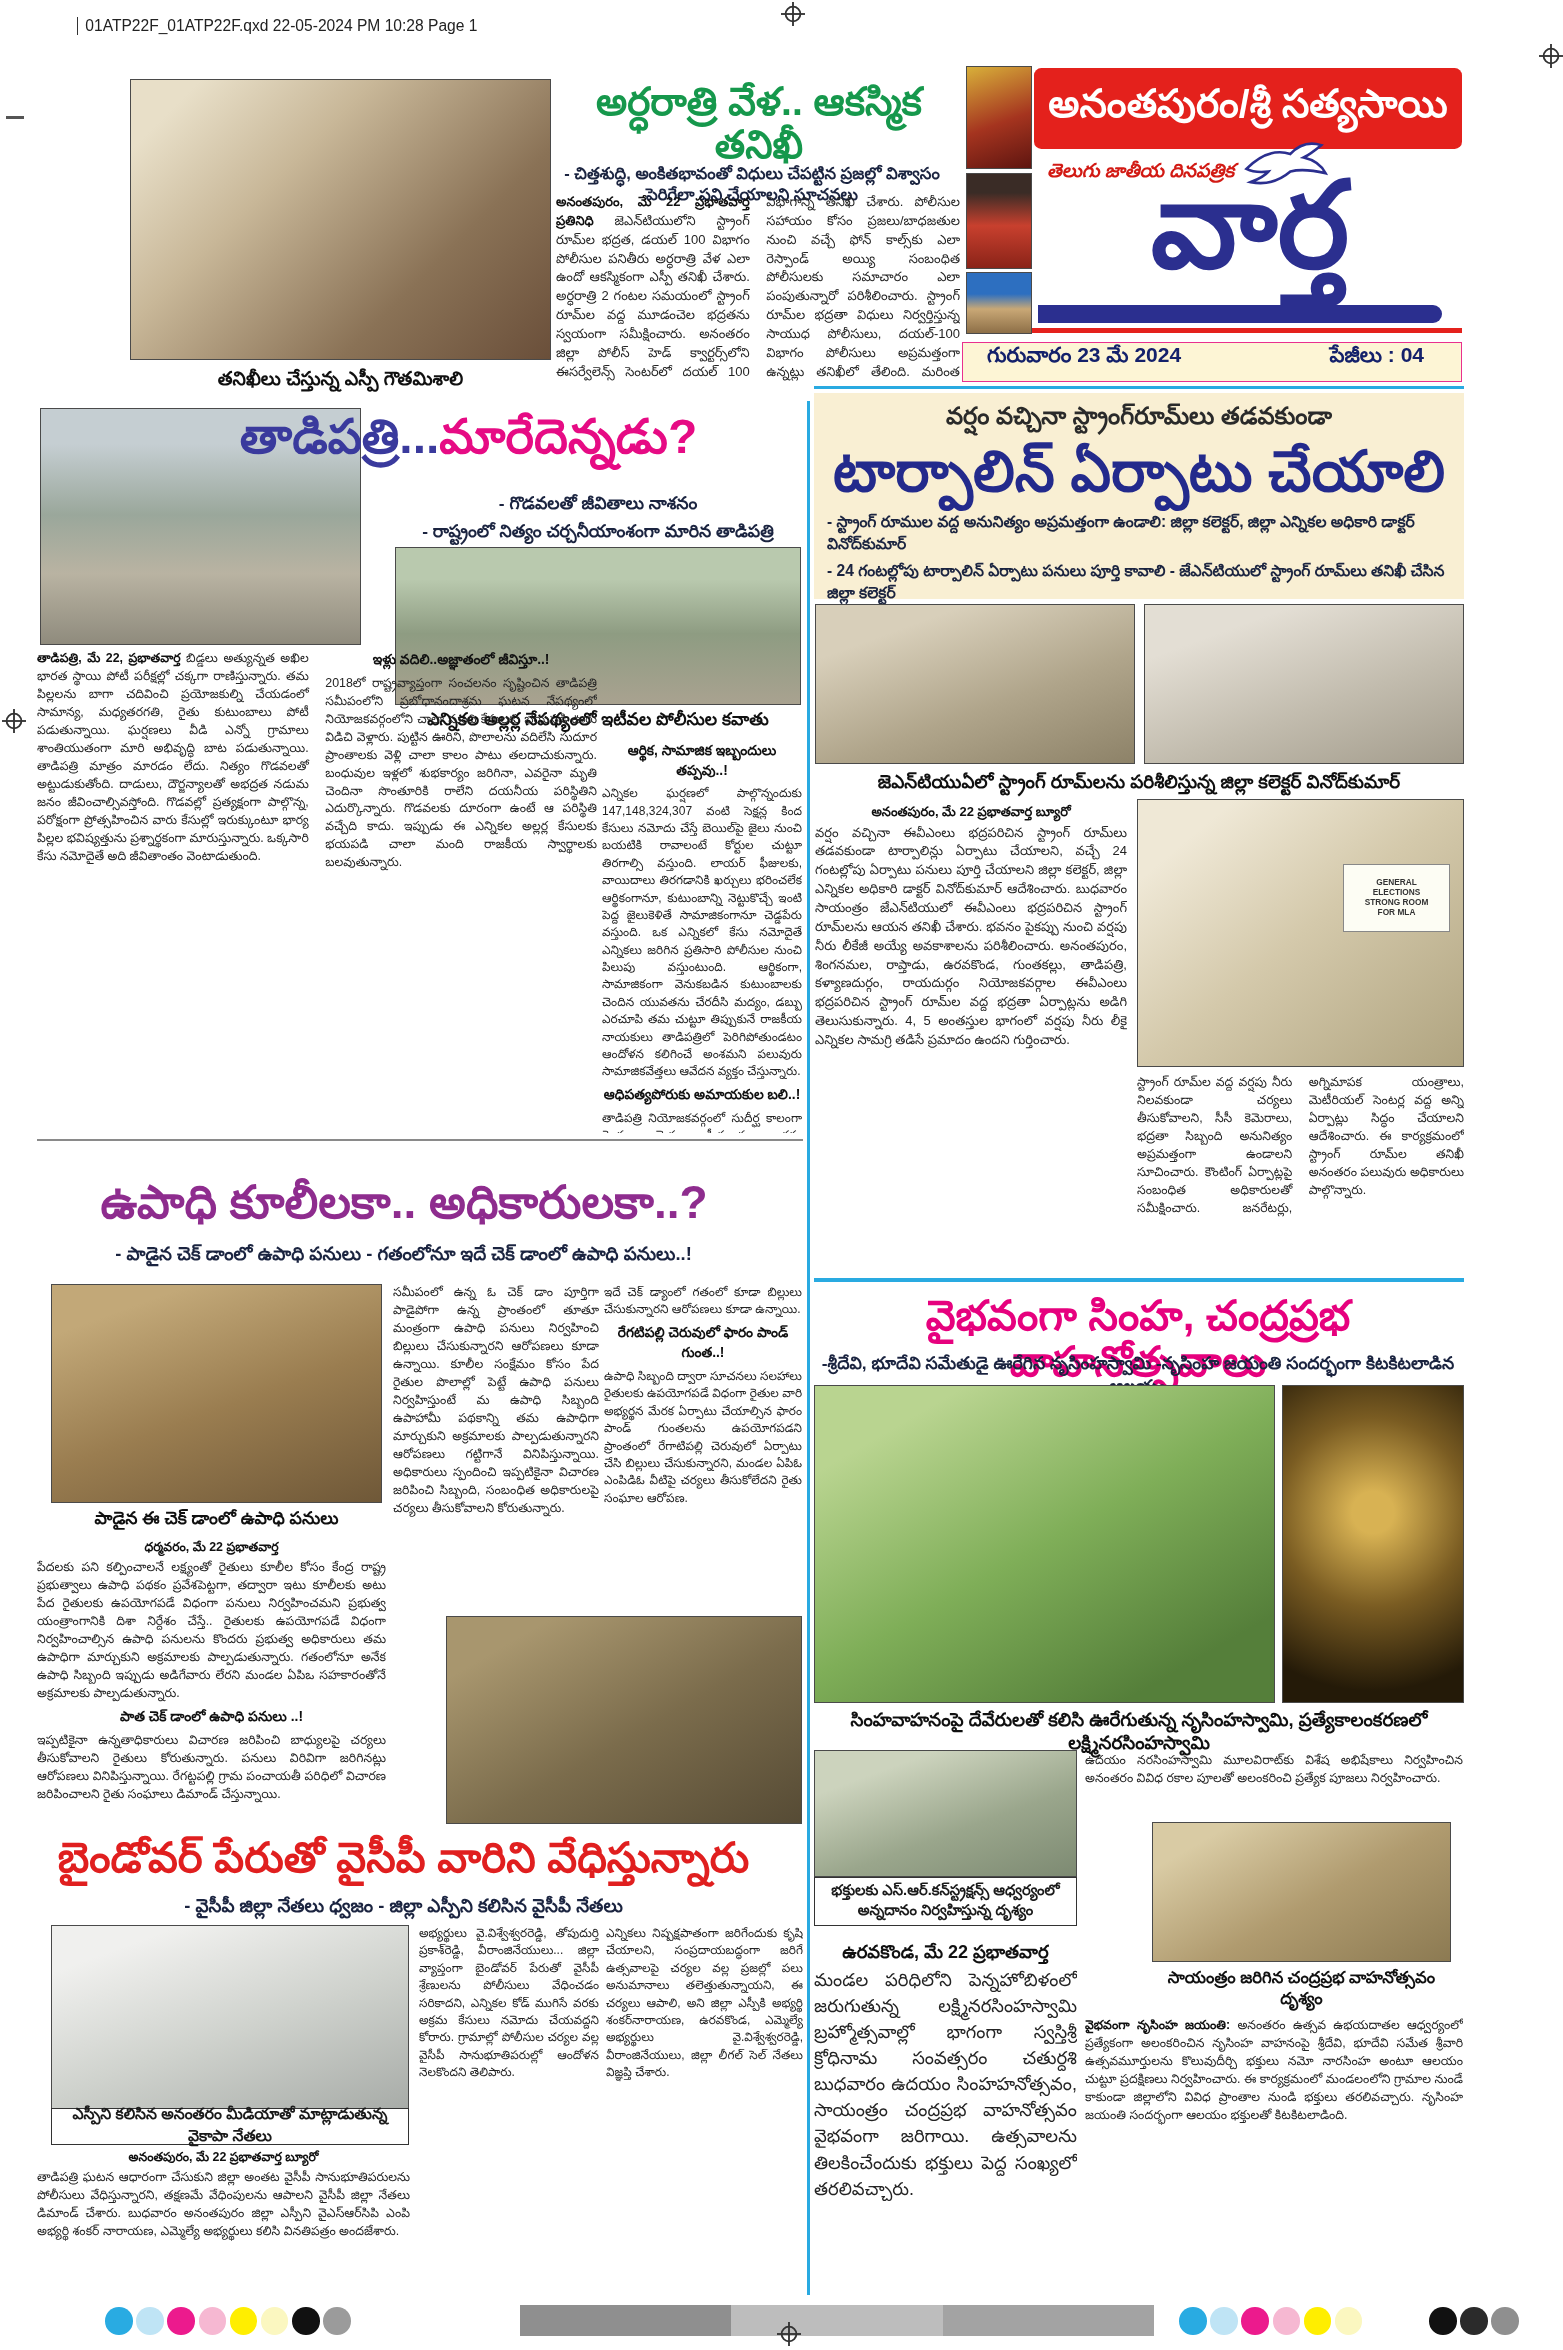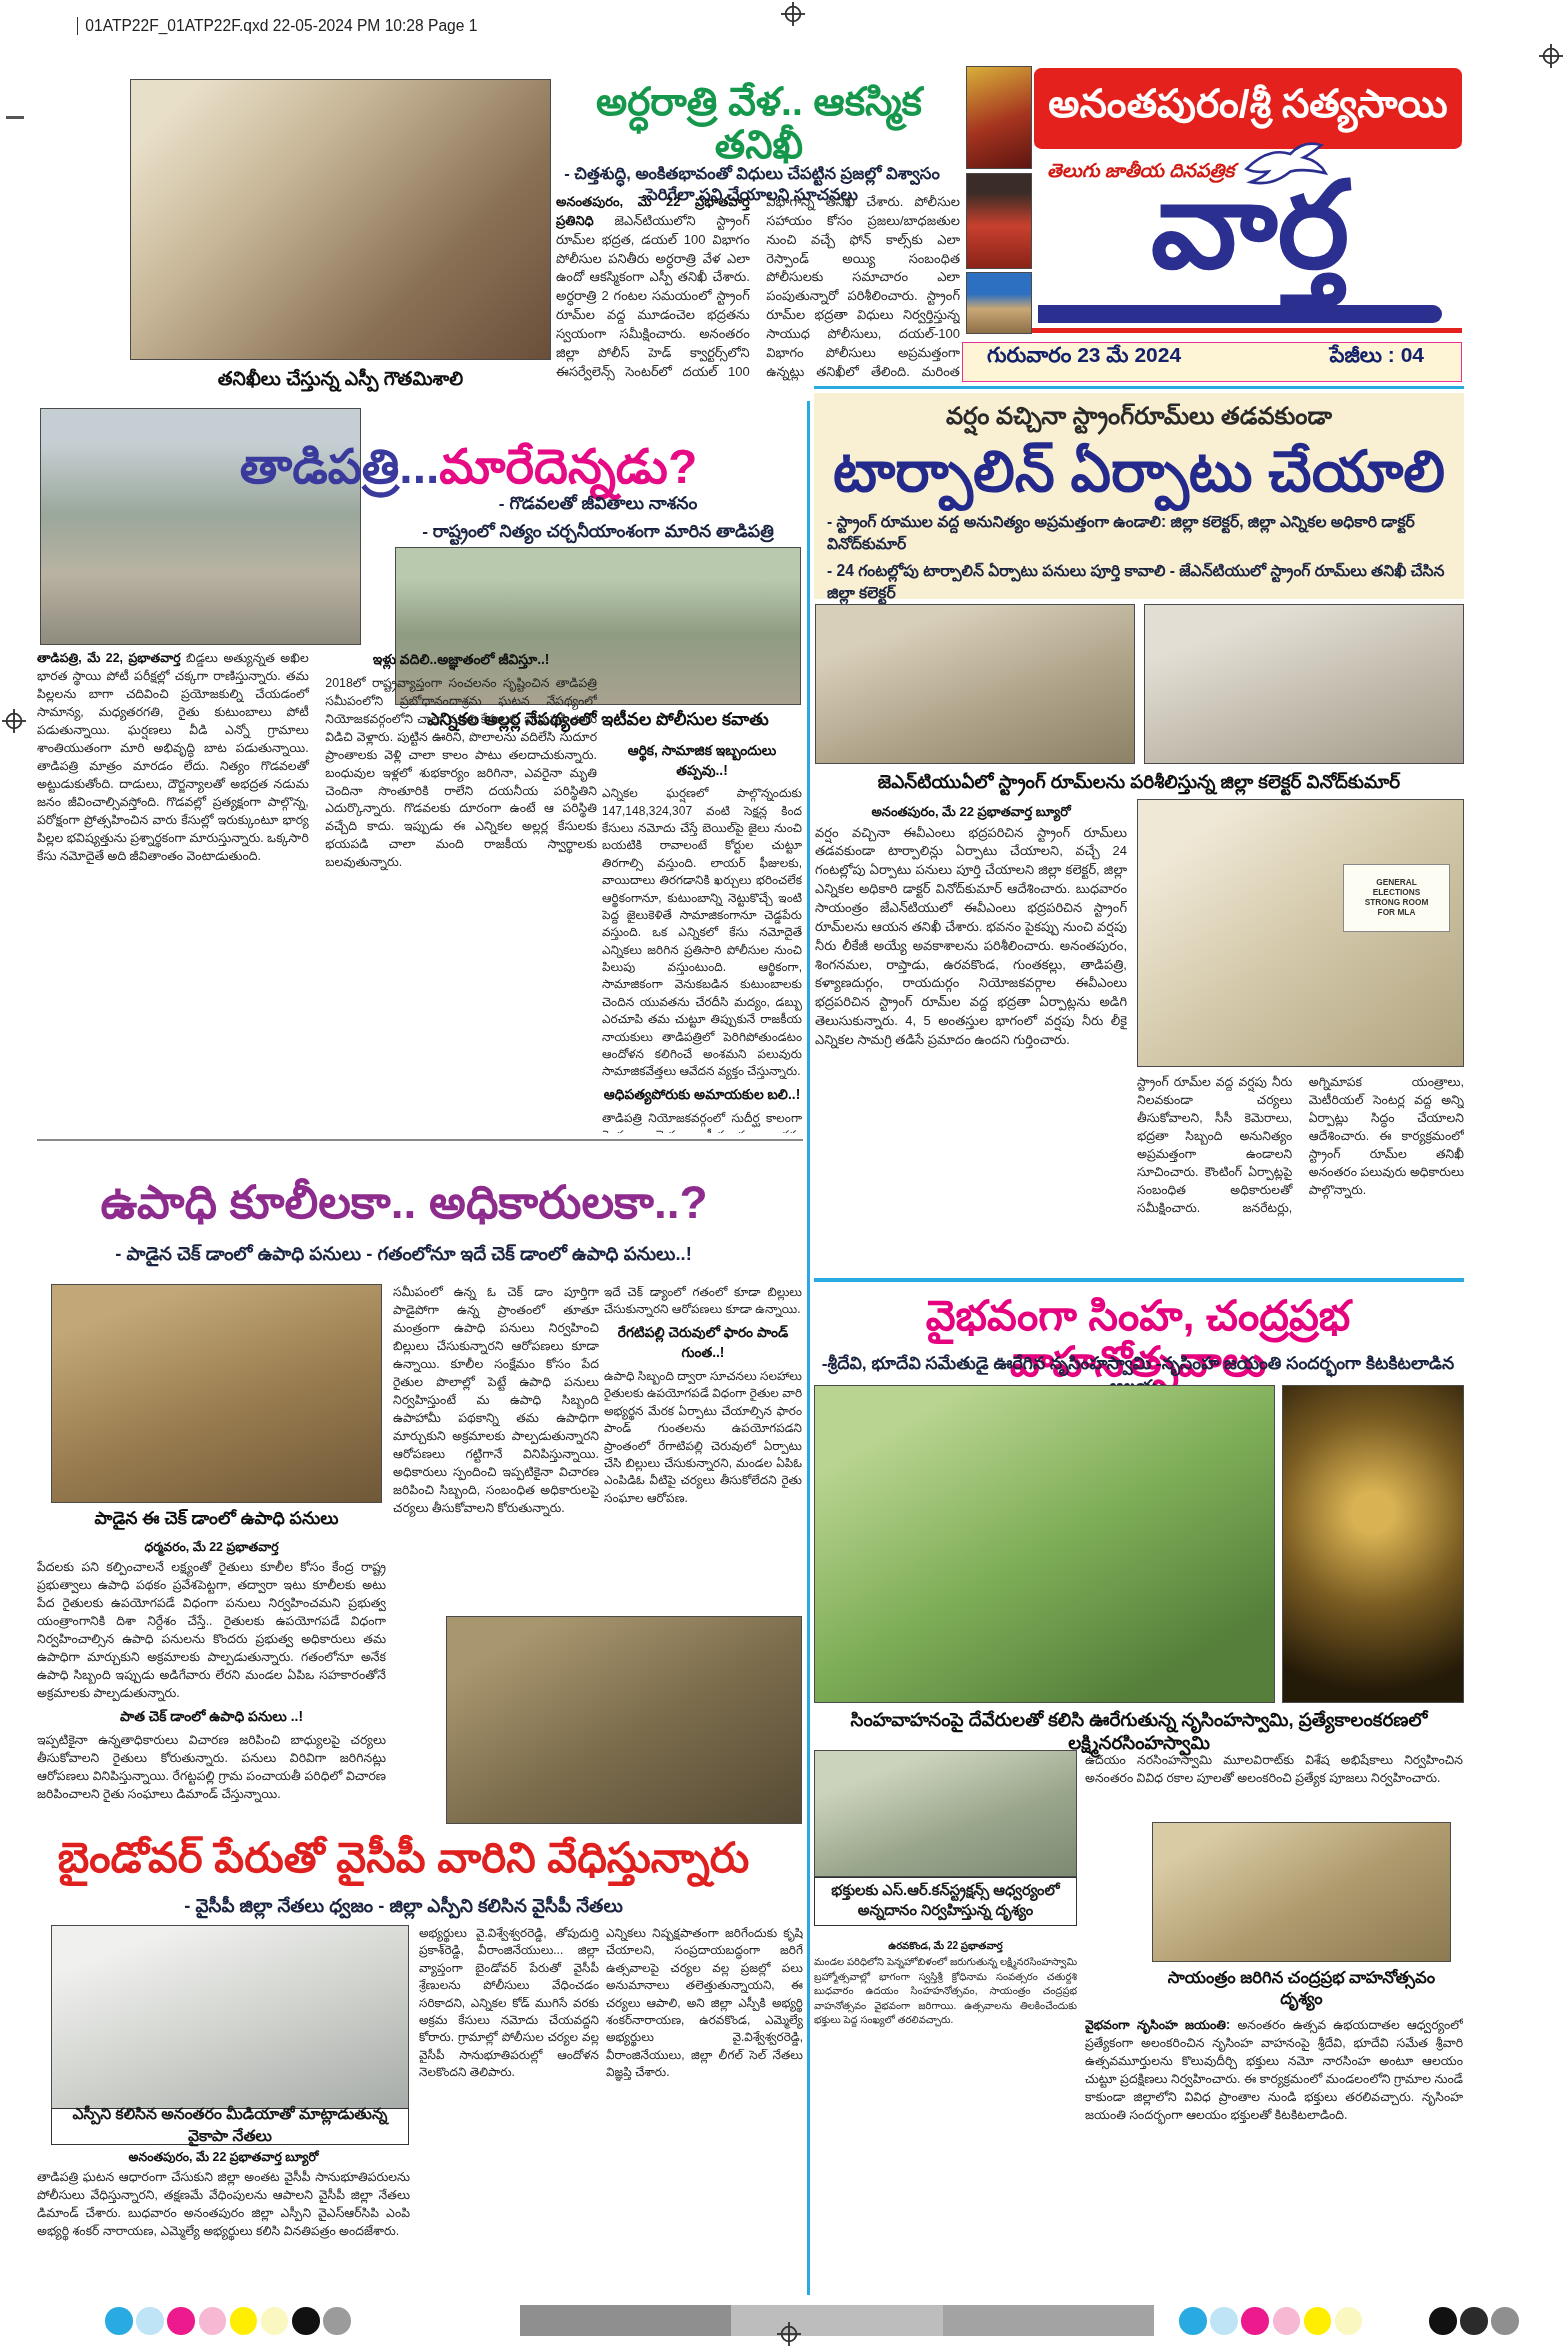--- a/index.html
+++ b/index.html
@@ -99,21 +99,21 @@
     <span class="dl">అనంతపురం, మే 22 ప్రభాతవార్త ప్రతినిధి</span>
     <span>జెఎన్‌టియులోని స్ట్రాంగ్ రూమ్‌ల భద్రత, డయల్ 100 విభాగం పోలీసుల పనితీరు అర్ధరాత్రి వేళ ఎలా ఉందో ఆకస్మికంగా ఎస్పీ తనిఖీ చేశారు. అర్ధరాత్రి 2 గంటల సమయంలో స్ట్రాంగ్ రూమ్‌ల వద్ద మూడంచెల భద్రతను స్వయంగా సమీక్షించారు. అనంతరం జిల్లా పోలీస్ హెడ్ క్వార్టర్స్‌లోని ఈసర్వేలెన్స్ సెంటర్‌లో దయల్ 100 విభాగాన్ని తనిఖీ చేశారు. పోలీసుల సహాయం కోసం ప్రజలు/బాధజతుల నుంచి వచ్చే ఫోన్ కాల్స్‌కు ఎలా రెస్పాండ్ అయ్యి సంబంధిత పోలీసులకు సమాచారం ఎలా పంపుతున్నారో పరిశీలించారు. స్ట్రాంగ్ రూమ్‌ల భద్రతా విధులు నిర్వర్తిస్తున్న సాయుధ పోలీసులు, దయల్-100 విభాగం పోలీసులు అప్రమత్తంగా ఉన్నట్లు తనిఖీలో తేలింది. మరింత అప్రమత్తంగా ఉండాలని, చిత్తశుద్ధి, అంకితభావంతో విధులు నిర్వహించి ప్రజల్లో విశ్వాసం పెరిగేలా పని చేయాలని సూచించారు.</span>
   </div>
 
   <div class="rule" style="left:807px;top:401px;width:2.8px;height:1894px;"></div>
 
   <div class="rule" style="left:814px;top:386px;width:650px;height:2.8px;"></div>
 
   <div class="photo" style="left:40px;top:408px;width:321px;height:237px;background:linear-gradient(180deg,#c5ced2 15%,#9aa79b 45%,#b9b3a2 70%,#8f8b7d);"></div>
 
-  <div class="hl" style="left:193px;top:411px;width:551px;font-size:48px;margin-top:30px;">
+  <div class="hl" style="left:193px;top:411px;width:551px;font-size:48px;">
     <span style="color:#3a3a9d;">తాడిపత్రి...</span><span style="color:#e60b84;">మారేదెన్నడు?</span>
   </div>
   <div class="deck" style="left:395px;top:492px;width:406px;text-align:center;font-size:17.4px;">- గొడవలతో జీవితాలు నాశనం</div>
   <div class="deck" style="left:395px;top:520px;width:406px;text-align:center;font-size:17.4px;">- రాష్ట్రంలో నిత్యం చర్చనీయాంశంగా మారిన తాడిపత్రి</div>
 
   <div class="photo" style="left:395px;top:547px;width:406px;height:158px;background:linear-gradient(180deg,#b9c9ae 20%,#8e9c82 55%,#a9a290);"></div>
   <div class="cap" style="left:395px;top:709px;width:406px;font-size:17.4px;">ఎన్నికల అల్లర్ల నేపథ్యంలో ఇటీవల పోలీసుల కవాతు</div>
 
   <div class="bodytxt two-col" style="left:37px;top:650px;width:560px;height:481px;font-size:12.4px;">
     <span class="dl">తాడిపత్రి, మే 22, ప్రభాతవార్త</span>
@@ -163,21 +163,21 @@
   <div class="cap" style="left:814px;top:1708px;width:650px;font-size:18.4px;">సింహవాహనంపై దేవేరులతో కలిసి ఊరేగుతున్న నృసింహస్వామి, ప్రత్యేకాలంకరణలో లక్ష్మినరసింహస్వామి</div>
 
   <div class="photo" style="left:814px;top:1750px;width:263px;height:127px;background:linear-gradient(160deg,#ccd3bd 20%,#9aa68c 60%,#7d8a72);"></div>
   <div class="capbox" style="left:814px;top:1877px;width:263px;height:49px;font-size:14.7px;padding:3.7px;">భక్తులకు ఎస్.ఆర్.కన్‌స్ట్రక్షన్స్ ఆధ్వర్యంలో అన్నదానం నిర్వహిస్తున్న దృశ్యం</div>
 
   <div class="bodytxt" style="left:1085px;top:1752px;width:378px;height:66px;font-size:12.4px;">ఉదయం నరసింహస్వామి మూలవిరాట్‌కు విశేష అభిషేకాలు నిర్వహించిన అనంతరం వివిధ రకాల పూలతో అలంకరించి ప్రత్యేక పూజలు నిర్వహించారు.</div>
 
   <div class="photo" style="left:1152px;top:1822px;width:299px;height:140px;background:linear-gradient(150deg,#d9cba4 15%,#b09b6f 55%,#8c7a52);"></div>
   <div class="cap" style="left:1152px;top:1967px;width:299px;font-size:16.5px;">సాయంత్రం జరిగిన చంద్రప్రభ వాహనోత్సవం దృశ్యం</div>
 
-  <div class="bodytxt" style="left:814px;top:1939px;width:263px;height:360px;font-size:10px;">
+  <div class="bodytxt" style="left:814px;top:1939px;width:263px;height:360px;font-size:18px;">
     <span class="dl-c">ఉరవకొండ, మే 22 ప్రభాతవార్త</span>
     <span>మండల పరిధిలోని పెన్నహోబిళంలో జరుగుతున్న లక్ష్మినరసింహస్వామి బ్రహ్మోత్సవాల్లో భాగంగా స్వస్తిశ్రీ క్రోధినామ సంవత్సరం చతుర్దశి బుధవారం ఉదయం సింహహనోత్సవం, సాయంత్రం చంద్రప్రభ వాహనోత్సవం వైభవంగా జరిగాయి. ఉత్సవాలను తిలకించేందుకు భక్తులు పెద్ద సంఖ్యలో తరలివచ్చారు.</span>
   </div>
 
   <div class="bodytxt" style="left:1085px;top:2017px;width:378px;height:283px;font-size:12.4px;">
     <span class="dl">వైభవంగా నృసింహ జయంతి:</span>
     <span>అనంతరం ఉత్సవ ఉభయదాతల ఆధ్వర్యంలో ప్రత్యేకంగా అలంకరించిన నృసింహ వాహనంపై శ్రీదేవి, భూదేవి సమేత శ్రీవారి ఉత్సవమూర్తులను కొలువుదీర్చి భక్తులు నమో నారసింహ అంటూ ఆలయం చుట్టూ ప్రదక్షిణలు నిర్వహించారు. ఈ కార్యక్రమంలో మండలంలోని గ్రామాల నుండే కాకుండా జిల్లాలోని వివిధ ప్రాంతాల నుండి భక్తులు తరలివచ్చారు. నృసింహ జయంతి సందర్భంగా ఆలయం భక్తులతో కిటకిటలాడింది.</span>
   </div>
 
   <div class="grayrule" style="left:37px;top:1139px;width:766px;height:1.8px;"></div>

